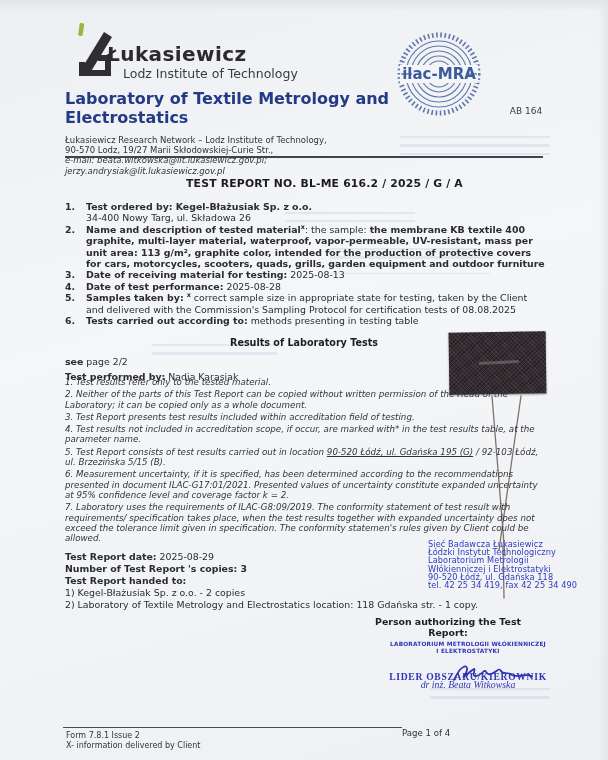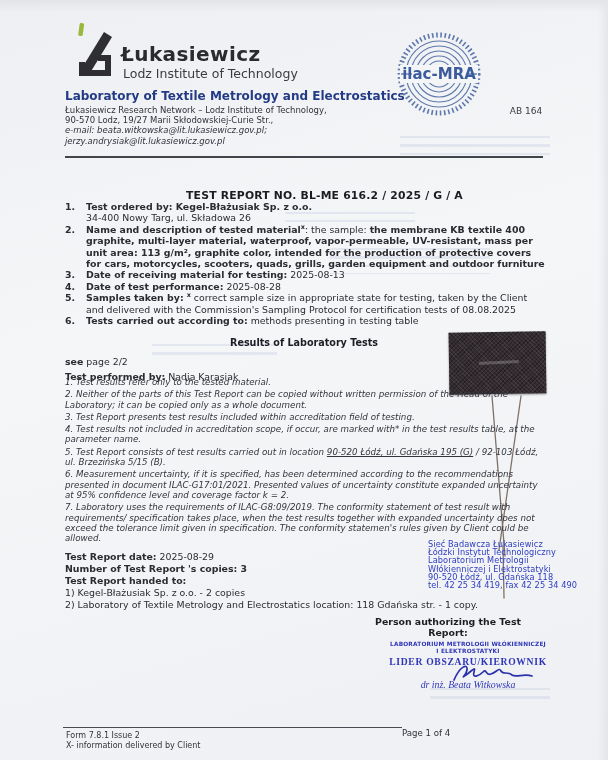--- a/index.html
+++ b/index.html
@@ -7,58 +7,58 @@
     background:linear-gradient(165deg,#edeff2 0%,#f4f6f8 40%,#eef0f3 100%);
     font-family:"DejaVu Sans","Liberation Sans",sans-serif;color:#2b2b31;}
   .edge-top{position:absolute;left:0;top:0;right:0;height:12px;background:linear-gradient(#e2e4e8,rgba(255,255,255,0));}
   .edge-right{position:absolute;right:0;top:0;bottom:0;width:10px;background:linear-gradient(270deg,#e4e6ea,rgba(255,255,255,0));}
   .b{font-weight:bold;}
   .u{text-decoration:underline;}
   sup.x{font-size:6.5px;font-weight:bold;vertical-align:super;line-height:0;}
 
   
   .logo{position:absolute;left:70px;top:22px;}
-  .brand-name{position:absolute;left:121px;top:42px;font-size:20px;font-weight:bold;color:#2a2a2f;letter-spacing:.4px;}
+  .brand-name{position:absolute;left:107px;top:42px;font-size:20px;font-weight:bold;color:#2a2a2f;letter-spacing:.4px;}
   .brand-sub{position:absolute;left:123px;top:66px;font-size:12.5px;color:#3a3a41;}
   .lab{position:absolute;left:65px;top:89px;width:350px;}
-  .lab-title{font-size:12px;font-weight:bold;color:#233a85;margin-bottom:2px;}
+  .lab-title{font-size:16px;font-weight:bold;color:#233a85;margin-bottom:8px;}
   .lab-line{font-size:8.5px;line-height:10.2px;color:#31313b;}
   .lab-email{font-size:8.5px;line-height:10.2px;color:#31313b;font-style:italic;}
   .rule-header{position:absolute;left:65px;top:156px;width:478px;border-top:2px solid #43434c;}
 
   
   .ilac{position:absolute;left:396px;top:28px;}
   .pca{position:absolute;left:501px;top:30px;width:46px;border:2px solid #2a3f72;border-radius:5px;background:#fdfdfe;text-align:center;padding:2px 1px 3px 1px;}
   .pca-word{font-size:14px;font-weight:bold;line-height:14px;color:#24396f;letter-spacing:.5px;}
   .pca-a{color:#b03226;}
   .pca-sub{font-size:3.9px;line-height:4.6px;color:#24396f;font-weight:bold;letter-spacing:.3px;}
   .pca-badge{margin:3px auto 0 auto;width:38px;height:42px;background:#2a4079;border-radius:2px;padding-top:3px;box-sizing:border-box;}
   .pca-badge-label{font-size:4.4px;color:#fff;letter-spacing:.8px;margin-top:2px;}
   .ab{position:absolute;left:501px;top:106px;width:50px;text-align:center;font-size:9px;color:#3a3a40;}
 
   
-  .title{position:absolute;left:0;right:0;top:189px;text-align:center;font-size:10.8px;font-weight:bold;color:#1b1b21;letter-spacing:.2px;padding-left:41px;}
+  .title{position:absolute;left:0;right:0;top:177px;text-align:center;font-size:10.8px;font-weight:bold;color:#1b1b21;letter-spacing:.2px;padding-left:41px;}
   .list{position:absolute;left:65px;top:201px;width:480px;font-size:9.4px;line-height:11.4px;}
   .li{display:flex;}
   .li .num{width:21px;flex:none;font-weight:bold;}
   .li .body{flex:1;}
 
   .results-heading{position:absolute;left:0;right:0;top:337px;text-align:center;font-size:9.6px;font-weight:bold;color:#1d1d23;}
   .see-line{position:absolute;left:65px;top:356px;font-size:9.4px;}
   .performed{position:absolute;left:65px;top:371px;font-size:9.4px;}
 
   .notes{position:absolute;left:65px;top:377px;width:478px;font-size:8.7px;line-height:10.3px;font-style:italic;color:#33333c;}
   .note{margin:0 0 2px 0;}
 
   .closing{position:absolute;left:65px;top:551px;font-size:9.4px;line-height:12px;}
   .stamp-address{position:absolute;left:428px;top:540px;width:166px;text-align:left;color:#2e3cc0;font-weight:normal;font-size:8.2px;line-height:8.2px;letter-spacing:.1px;}
   .auth-heading{position:absolute;left:360px;top:616px;width:176px;text-align:center;font-size:9.4px;font-weight:bold;color:#1d1d23;}
   .stamp-auth{position:absolute;left:382px;top:641px;width:172px;text-align:center;color:#2e35b8;}
   .stamp-auth .tiny{font-size:5.8px;line-height:6.6px;font-weight:bold;letter-spacing:.2px;}
-  .stamp-auth .lider{font-family:"Liberation Serif","DejaVu Serif",serif;font-size:9.6px;font-weight:bold;letter-spacing:.7px;margin-top:2px;}
+  .stamp-auth .lider{font-family:"Liberation Serif","DejaVu Serif",serif;font-size:9.6px;font-weight:bold;letter-spacing:.7px;margin-top:17px;}
   .sig{position:absolute;left:452px;top:662px;}
   .signer{position:absolute;left:382px;top:679px;width:172px;text-align:center;color:#2e35b8;font-family:"Liberation Serif","DejaVu Serif",serif;font-style:italic;font-size:9.8px;}
 
   
   .fabric{position:absolute;left:449px;top:332px;width:97px;height:62px;background-color:#342c30;
     background-image:repeating-linear-gradient(45deg,rgba(255,255,255,.07) 0 1px,transparent 1px 3px),
                      repeating-linear-gradient(-45deg,rgba(0,0,0,.30) 0 1px,transparent 1px 3px);
     transform:rotate(-0.8deg);box-shadow:0 1px 2px rgba(40,35,40,.45);}
   .staple{position:absolute;left:30px;top:29px;width:40px;height:3px;background:rgba(195,190,196,.30);transform:rotate(-2deg);filter:blur(.4px);}
   .threads{position:absolute;left:440px;top:388px;}

